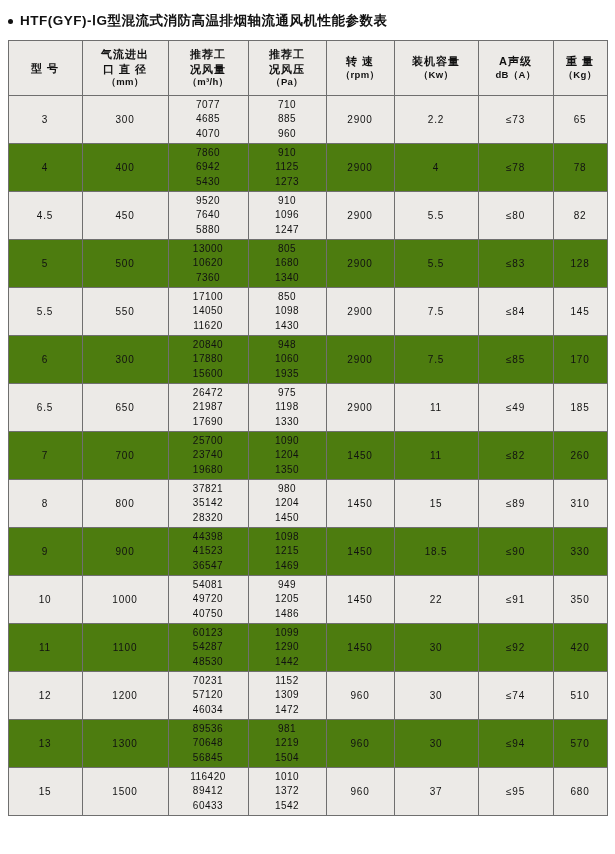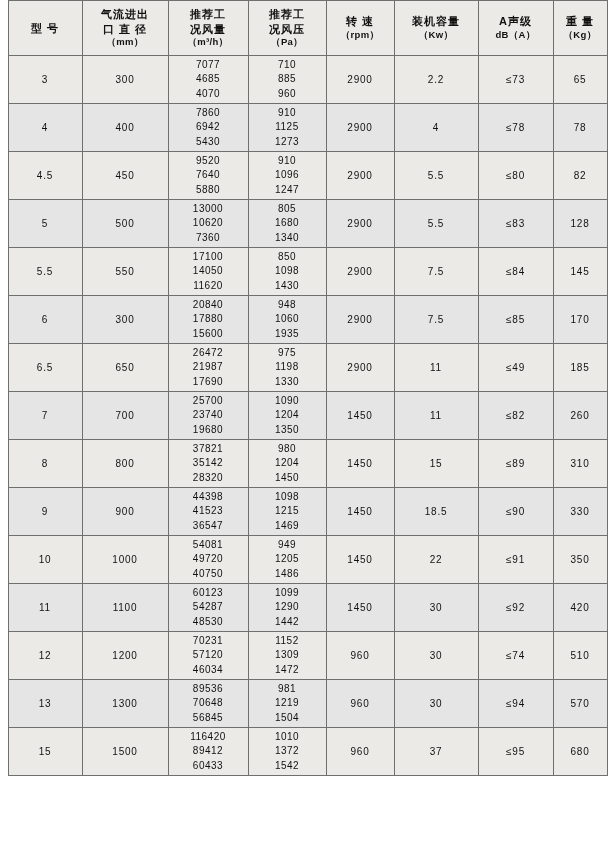--- a/index.html
+++ b/index.html
@@ -71,21 +71,21 @@
     font-size: 9.5px;
     letter-spacing: 0.3px;
   }
   tbody tr {
     height: 48px;
   }
   tbody tr.shade td {
     background: #eceae7;
   }
   tbody tr.plain td {
-    background: #e5e5e5;
+    background: #4d7c0f;
   }
   td.model, td.dia, td.rpm, td.kw, td.db, td.kg {
     font-size: 11px;
     letter-spacing: 0.8px;
   }
   td.multi {
     font-size: 10px;
     line-height: 1.45;
     letter-spacing: 0.5px;
   }
@@ -100,20 +100,24 @@
   col.c4 { width: 68px; }
   col.c5 { width: 84px; }
   col.c6 { width: 75px; }
   col.c7 { width: 54px; }
 </style>
 </head>
 <body>
 
 <div class="page">
 
+  <div class="title-row">
+    <span class="bullet"></span>
+    <span class="title-text">HTF(GYF)-ⅠG型混流式消防高温排烟轴流通风机性能参数表</span>
+  </div>
 
   <table class="spec">
     <colgroup>
       <col class="c0">
         <col class="c1">
         <col class="c2">
         <col class="c3">
       <col class="c4">
         <col class="c5">
         <col class="c6">

